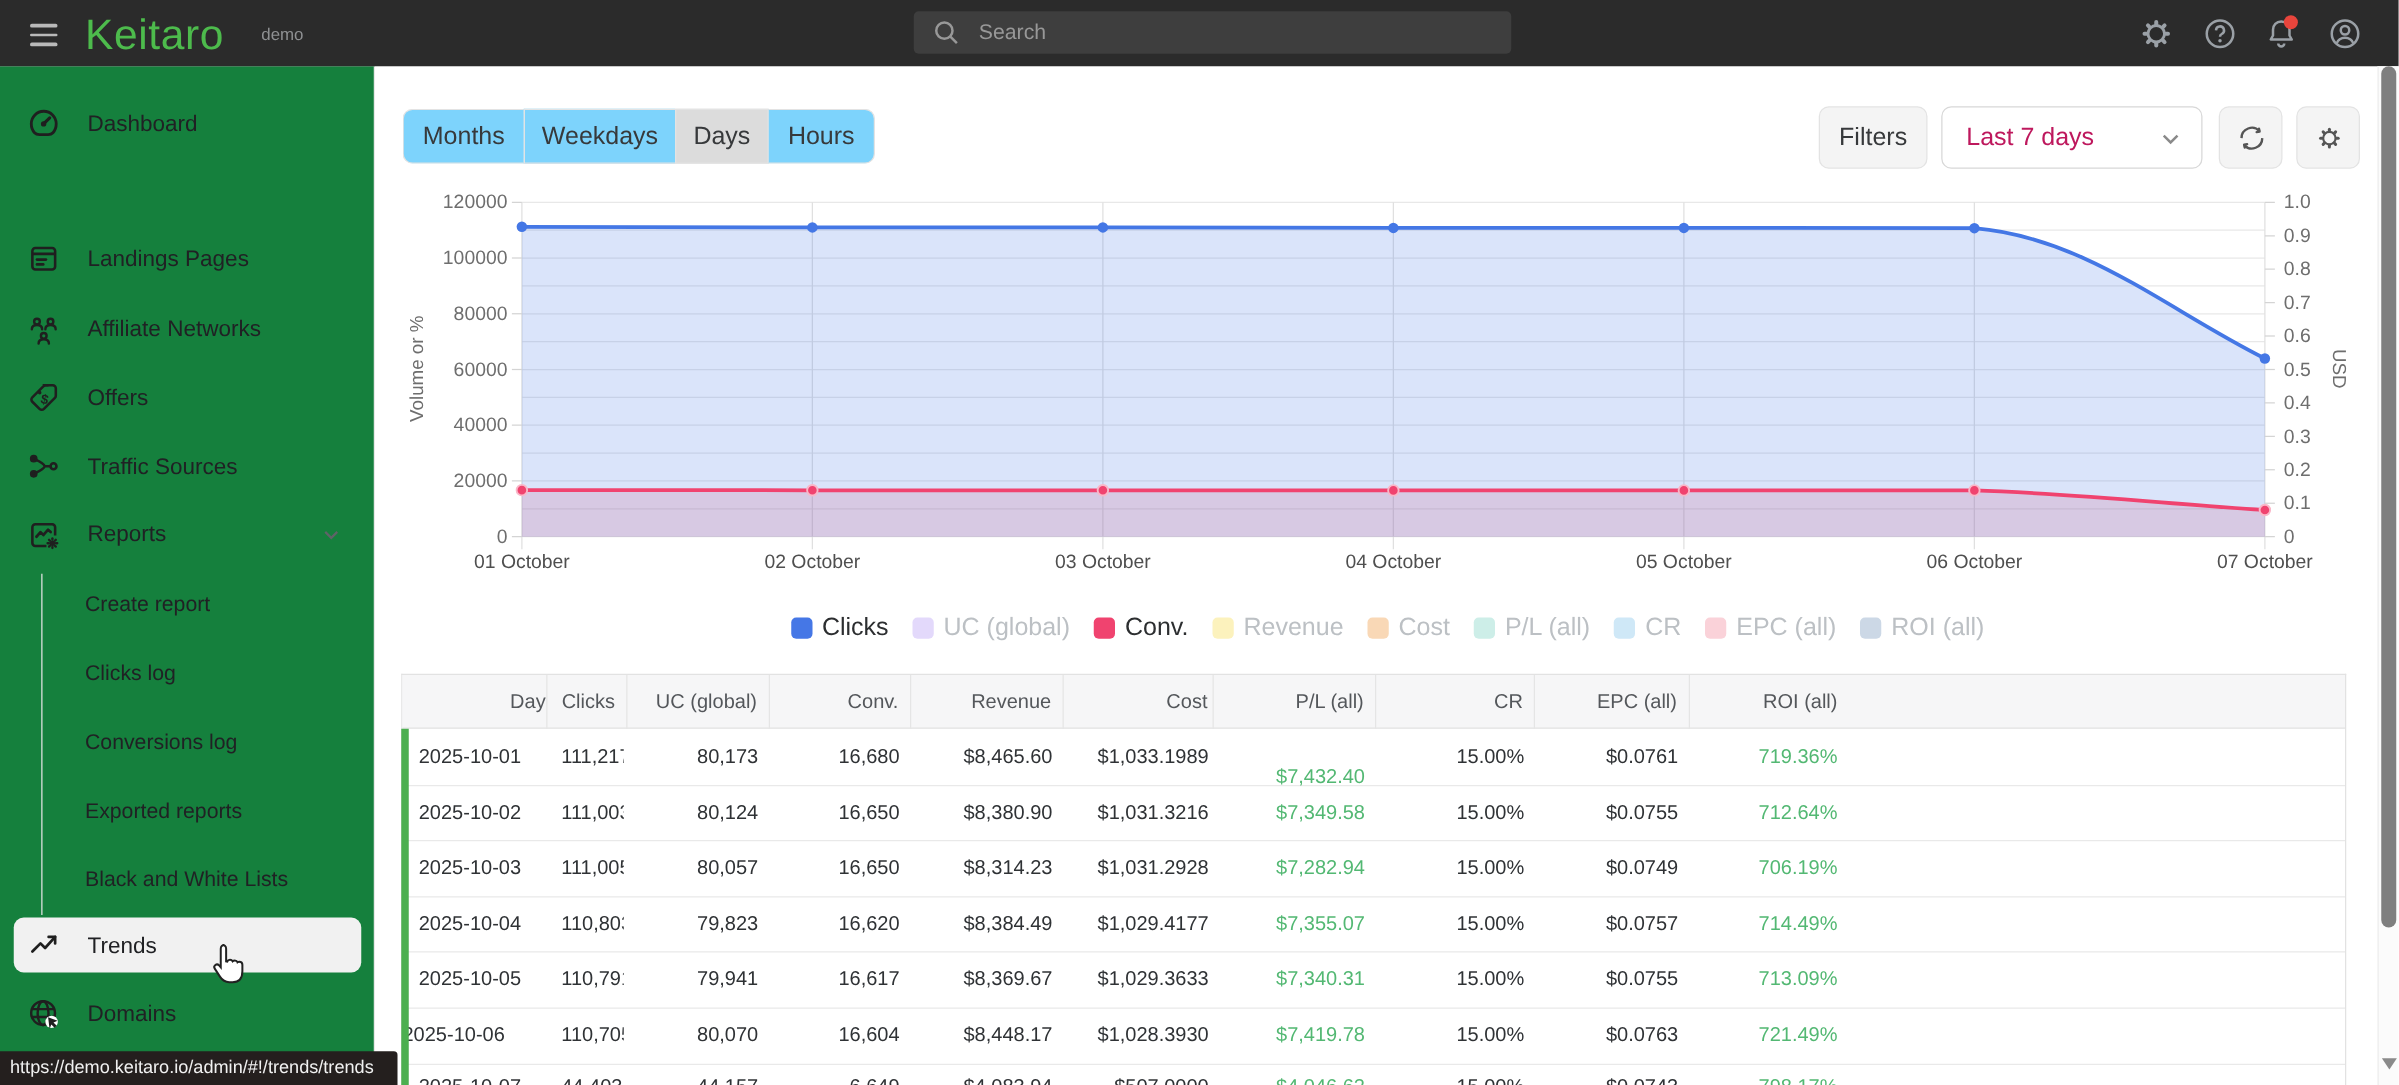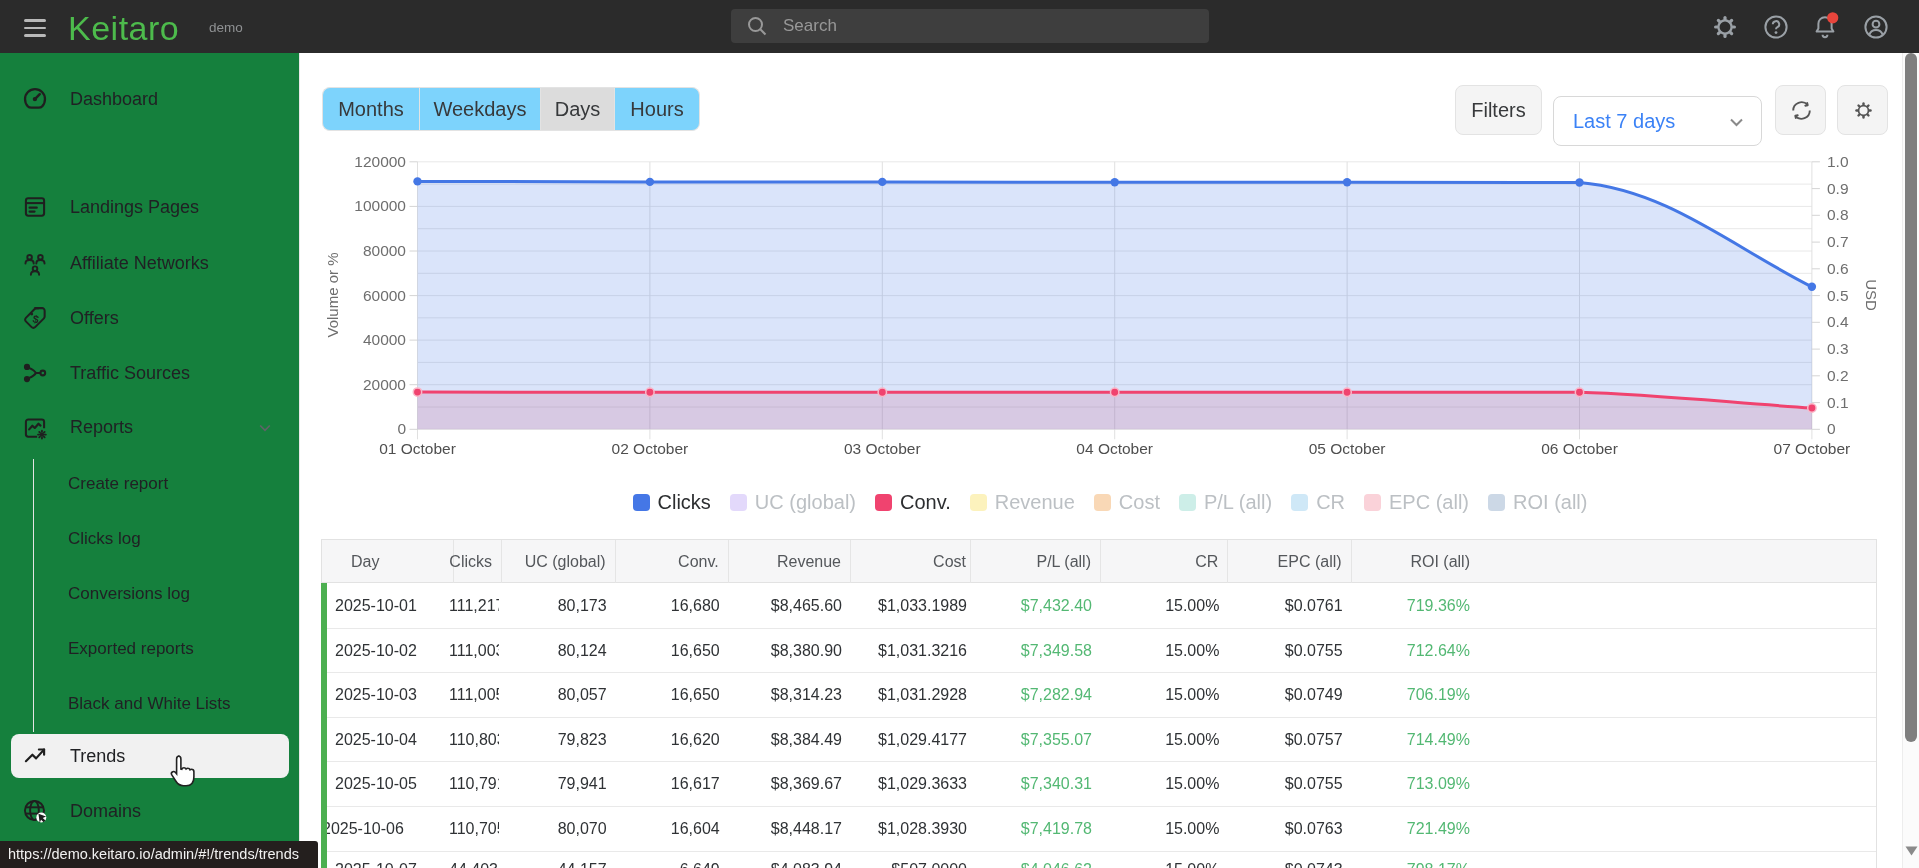--- a/index.html
+++ b/index.html
@@ -22,21 +22,21 @@
   #subline { position:absolute; left:33px; top:406px; width:1px; height:273px; background:#e4e4e4; }
   #trendsbox { position:absolute; left:11px; top:681px; width:278px; height:44px; background:#f1f1f1; border-radius:8px; }
   #tooltip { position:absolute; left:0; top:788px; width:318px; height:27px; background:#241f1e; color:#f1f1f1;
      font-size:14.5px; line-height:26px; padding-left:8px; border-top-right-radius:3px; z-index:40;}
   
   .seg { position:absolute; top:87px; height:44px; background:#7dd3fc; border-top:1px solid #e3e3e3; border-bottom:1px solid #e3e3e3; 
      font-size:20px; color:#37393b; text-align:center; line-height:42px; }
   .btn { position:absolute; top:85px; height:50px; background:#f4f4f4; border:1px solid #e3e3e3; border-radius:8px;
      font-size:20px; color:#37393b; text-align:center; line-height:48px; }
   #selbox { position:absolute; left:1553px; top:85px; width:209px; height:50px; background:#fff; border:1px solid #d8d8d8;
-     border-radius:8px; font-size:20px; color:#3b82f6; line-height:48px; padding-left:19px;margin-top:11px; }
+     border-radius:8px; font-size:20px; color:#be185d; line-height:48px; padding-left:19px; }
   
   #legend { position:absolute; left:309px; top:492px; width:1602px; height:20px; display:flex; justify-content:center;
      align-items:center; gap:19px; }
   .litem { display:flex; align-items:center; gap:8px; font-size:20px; color:#bcc0c4; }
   .litem.on { color:#2c2e30; }
   .sw { width:17px; height:17px; border-radius:4px; }
   
   #tbl { position:absolute; left:321px; top:539px; width:1556px; height:329px; border:1px solid #e2e2e2; border-bottom:none; background:#fff; }
   .hrow { position:absolute; left:0; top:0; width:1554px; height:43px; background:#f6f6f7; border-bottom:1px solid #e2e2e2; }
   .hcell { position:absolute; top:0; height:43px; line-height:43px; font-size:16px; color:#54575b; border-right:1px solid #e5e5e5; }
@@ -315,39 +315,39 @@
   <div class="litem on"><div class="sw" style="background:#f0436f"></div>Conv.</div>
   <div class="litem"><div class="sw" style="background:#fcf2bd"></div>Revenue</div>
   <div class="litem"><div class="sw" style="background:#f9d8b6"></div>Cost</div>
   <div class="litem"><div class="sw" style="background:#cdeee8"></div>P/L (all)</div>
   <div class="litem"><div class="sw" style="background:#cfe8f7"></div>CR</div>
   <div class="litem"><div class="sw" style="background:#fad2d9"></div>EPC (all)</div>
   <div class="litem"><div class="sw" style="background:#ccd8e6"></div>ROI (all)</div>
 </div>
 <div id="tbl">
 <div class="hrow">
-<div class="hcell" style="left:16px;width:115.5px;padding-left:13px;">Day</div>
+<div class="hcell" style="left:0px;width:115.5px;padding-left:13px;text-align:right;">Day</div>
 <div class="hcell" style="left:115.5px;width:64.5px;text-align:right;padding-right:9px;">Clicks</div>
 <div class="hcell" style="left:180px;width:113.6px;text-align:right;padding-right:9px;">UC (global)</div>
 <div class="hcell" style="left:293.6px;width:113.1px;text-align:right;padding-right:9px;">Conv.</div>
 <div class="hcell" style="left:406.7px;width:122.3px;text-align:right;padding-right:9px;">Revenue</div>
 <div class="hcell" style="left:529px;width:120px;text-align:right;padding-right:4px;">Cost</div>
 <div class="hcell" style="left:649px;width:130px;text-align:right;padding-right:9px;">P/L (all)</div>
 <div class="hcell" style="left:779px;width:127.4px;text-align:right;padding-right:9px;">CR</div>
 <div class="hcell" style="left:906.4px;width:123.2px;text-align:right;padding-right:9px;">EPC (all)</div>
 <div class="hcell" style="left:1029.6px;width:127.4px;text-align:right;padding-right:9px;border-right:none;">ROI (all)</div>
 </div>
 <div class="drow" style="top:44.0px">
 <div class="dcell" style="left:0px;width:115.5px;padding-left:13px;">2025-10-01</div>
 <div class="dcell" style="left:115.5px;width:61.5px;padding-left:11.5px;">111,217</div>
 <div class="dcell" style="left:180px;width:113.6px;text-align:right;padding-right:9px;">80,173</div>
 <div class="dcell" style="left:293.6px;width:113.1px;text-align:right;padding-right:9px;">16,680</div>
 <div class="dcell" style="left:406.7px;width:122.3px;text-align:right;padding-right:9px;">$8,465.60</div>
 <div class="dcell" style="left:529px;width:120px;text-align:right;padding-right:4px;">$1,033.1989</div>
-<div class="dcell green" style="left:649px;width:130px;text-align:right;padding-right:9px;">$7,432.40</div>
+<div class="dcell green" style="left:649px;width:130px;text-align:right;padding-right:9px;margin-top:16px;">$7,432.40</div>
 <div class="dcell" style="left:779px;width:127.4px;text-align:right;padding-right:9px;">15.00%</div>
 <div class="dcell" style="left:906.4px;width:123.2px;text-align:right;padding-right:9px;">$0.0761</div>
 <div class="dcell green" style="left:1029.6px;width:127.4px;text-align:right;padding-right:9px;">719.36%</div>
 </div>
 <div class="drow" style="top:88.6px">
 <div class="dcell" style="left:0px;width:115.5px;padding-left:13px;">2025-10-02</div>
 <div class="dcell" style="left:115.5px;width:61.5px;padding-left:11.5px;">111,003</div>
 <div class="dcell" style="left:180px;width:113.6px;text-align:right;padding-right:9px;">80,124</div>
 <div class="dcell" style="left:293.6px;width:113.1px;text-align:right;padding-right:9px;">16,650</div>
 <div class="dcell" style="left:406.7px;width:122.3px;text-align:right;padding-right:9px;">$8,380.90</div>

